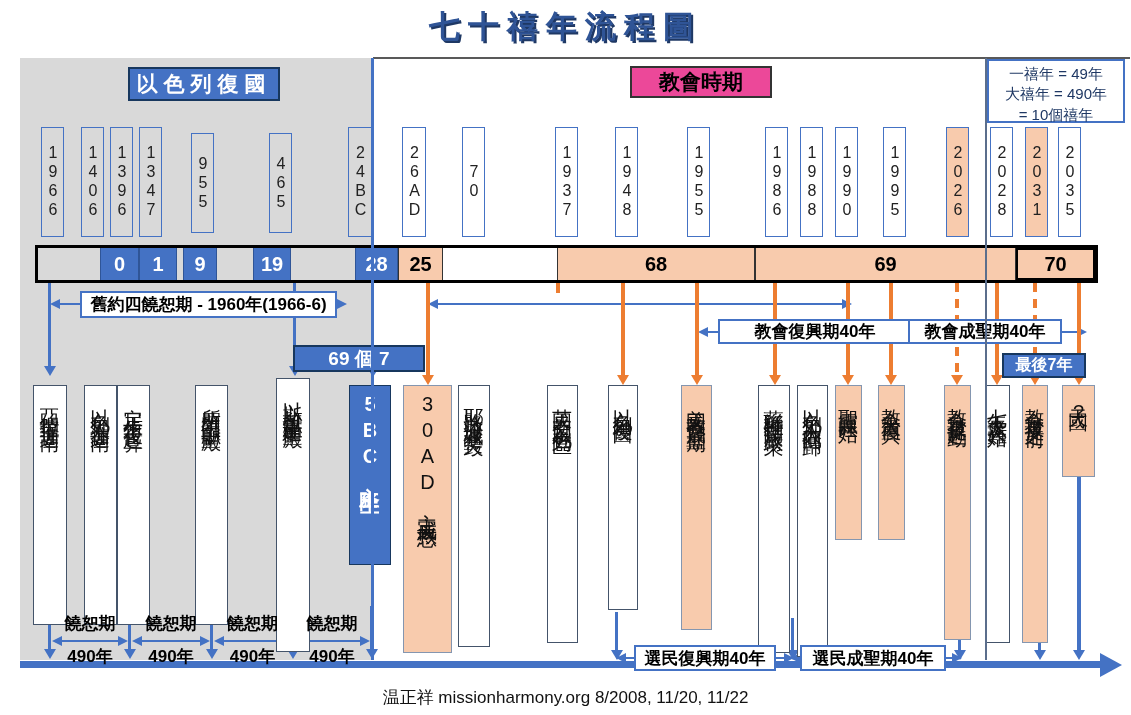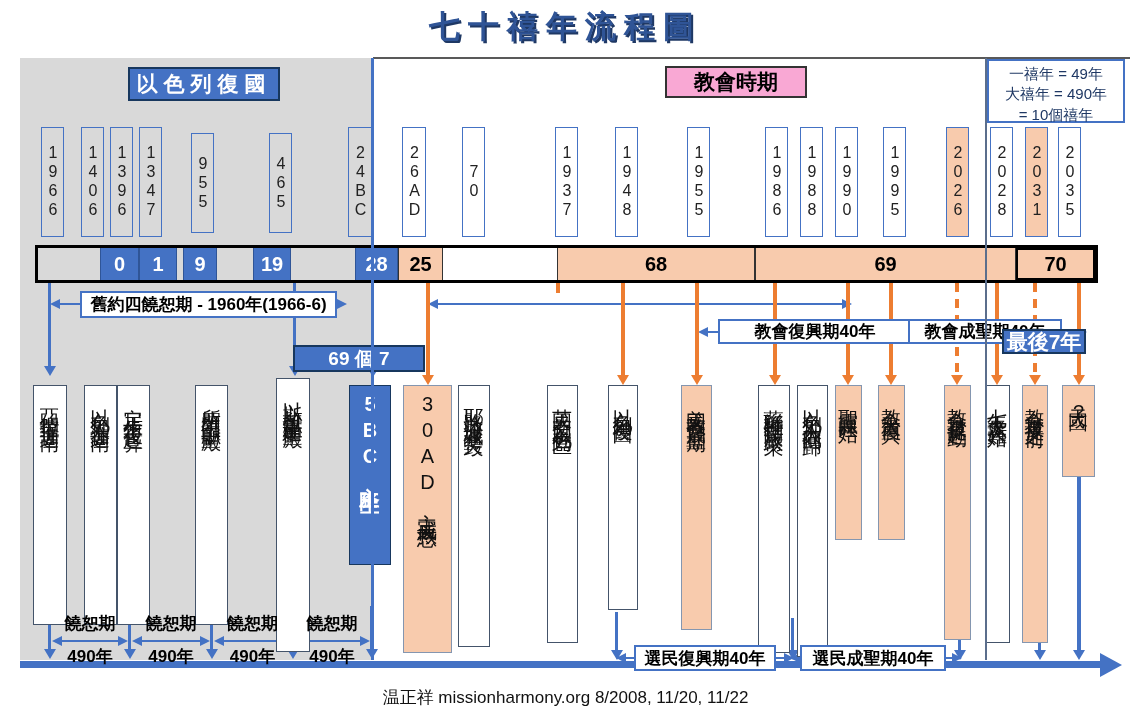--- a/index.html
+++ b/index.html
@@ -7,21 +7,21 @@
           font-family:"Liberation Sans","DejaVu Sans",sans-serif;color:#000;}
   .abs{position:absolute;}
   .title{font-size:31px;font-weight:bold;color:#2f5496;text-shadow:2px 2px 0 #1f3864;letter-spacing:8px;text-align:center;}
   .panel{background:#d9d9d9;}
   .hline{background:#595959;}
   .vline{z-index:6;}
   
   .lbox{background:#fff;border:2px solid #4472c4;display:flex;align-items:center;justify-content:center;
         font-weight:bold;font-size:17px;z-index:3;box-sizing:border-box;white-space:nowrap;}
   .lbox.navy{background:#4472c4;color:#fff;border-color:#17375e;font-size:19px;}
-  .lbox.peachhdr{background:#f9a8d4;color:#000;border:2px solid #333;font-size:21px;margin-left:35px;}
+  .lbox.peachhdr{background:#ec4899;color:#000;border:2px solid #333;font-size:21px;}
   .lbox.bluehdr{background:#4472c4;color:#fff;border:2px solid #17375e;font-size:21px;letter-spacing:6px;}
   .legend{background:#fff;border:2px solid #4472c4;color:#1f3864;font-weight:normal;font-size:15px;
           text-align:center;line-height:1.35;padding-top:3px;box-sizing:border-box;z-index:3;}
   
   .vbox{display:flex;justify-content:center;align-items:center;border:1.5px solid #4472c4;background:#fff;
         box-sizing:border-box;z-index:3;}
   .vbox span{writing-mode:vertical-rl;text-orientation:upright;font-size:16px;color:#222;letter-spacing:2px;line-height:1;}
   .ebox{display:flex;justify-content:center;border:1.5px solid #44546a;background:#fff;box-sizing:border-box;
         padding-top:7px;z-index:3;}
   .ebox span{writing-mode:vertical-rl;text-orientation:upright;font-size:20px;letter-spacing:4px;line-height:1;color:#111;}
@@ -168,21 +168,21 @@
     </div>
 
   <div class="harrow" style="left:893px;top:331px;width:192px;"></div>
   <div class="abs lbox" style="left:908px;top:319px;width:154px;height:25px;">
       <span>教會成聖期40年</span>
     </div>
 
   <div class="abs lbox navy" style="left:293px;top:345px;width:132px;height:27px;">
       <span>69 個 7</span>
     </div>
-  <div class="abs lbox navy" style="left:1002px;top:329px;width:84px;height:25px;font-size:21px;">
+  <div class="abs lbox navy" style="left:1002px;top:353px;width:84px;height:25px;font-size:16px;">
       <span>最後7年</span>
     </div>
 
   <div class="oarrow" style="left:426px;top:283px;height:93px;"></div>
   <div class="otick" style="left:556px;top:283px;height:10px;"></div>
   <div class="oarrow" style="left:621px;top:283px;height:93px;"></div>
   <div class="oarrow" style="left:695px;top:283px;height:93px;"></div>
   <div class="oarrow" style="left:773px;top:283px;height:93px;"></div>
   <div class="oarrow" style="left:846px;top:283px;height:93px;"></div>
   <div class="oarrow" style="left:889px;top:283px;height:93px;"></div>

